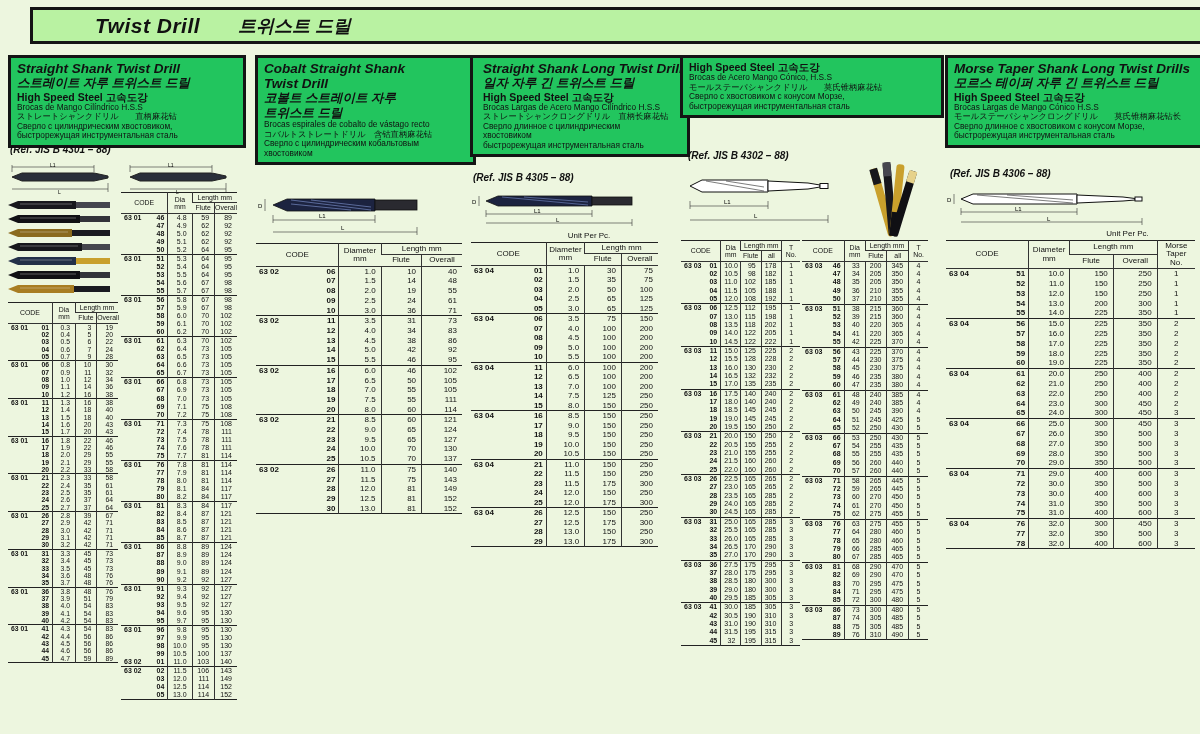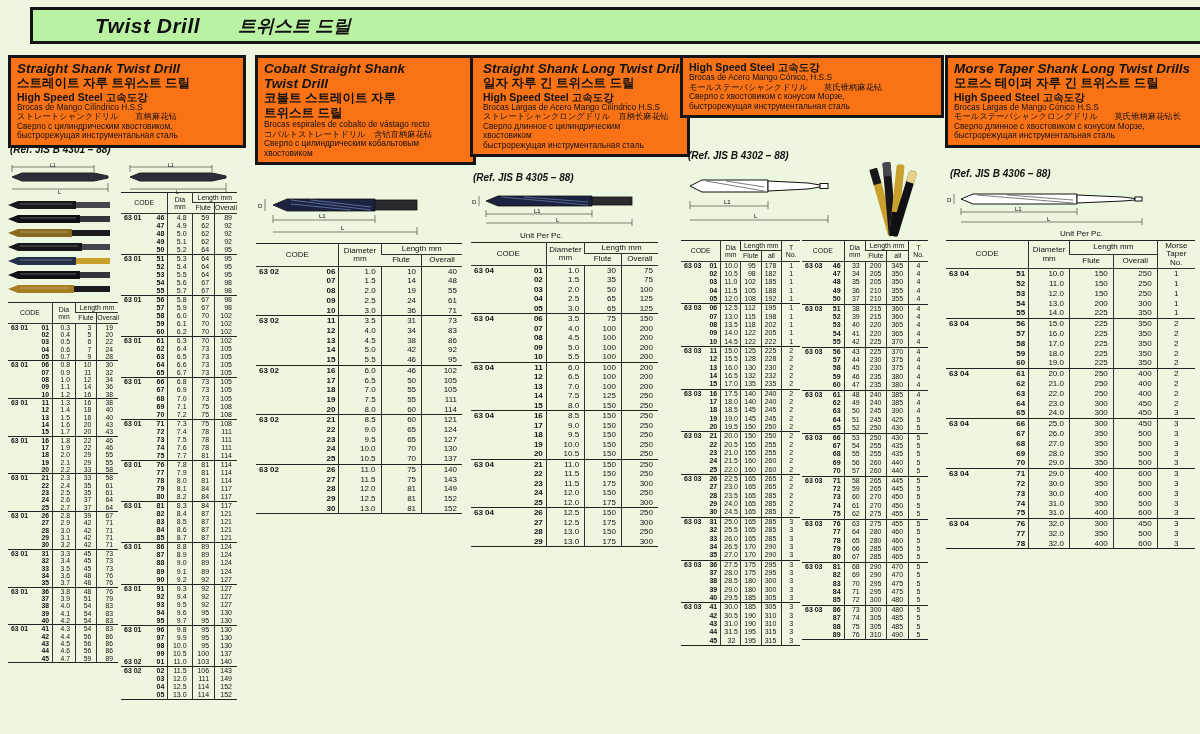--- a/index.html
+++ b/index.html
@@ -13,30 +13,30 @@
   
   .title-bar{
     background:#b9f2a2;border:3px solid #141414;height:31px;
     display:flex;align-items:center;padding-left:62px;gap:38px;
   }
   .title-en{font-style:italic;font-weight:bold;font-size:21px;letter-spacing:.5px;}
   .title-ko{font-weight:bold;font-size:18px;font-style:italic;}
 
   
   .hbox{
-    background:#f97316;border:3px solid #141414;padding:3px 6px 4px 6px;
+    background:#22c55e;border:3px solid #141414;padding:3px 6px 4px 6px;
   }
   .hl{white-space:nowrap;overflow:hidden;}
   .hl.t1{font-style:italic;font-weight:bold;font-size:13.5px;line-height:15px;}
-  .hl.t2{font-weight:bold;font-size:12.5px;line-height:14.5px;}
+  .hl.t2{font-weight:bold;font-size:12.5px;line-height:14.5px;font-style:italic;}
   .hl.t3{font-weight:bold;font-size:10.5px;line-height:12px;}
   .hl.s{font-size:8.3px;line-height:9.6px;}
 
   .ref{font-style:italic;font-weight:bold;font-size:10px;}
-  .unit{font-size:8px;text-align:left;}
+  .unit{font-size:8px;text-align:center;}
 
   
   .tbl{border-collapse:collapse;width:100%;table-layout:fixed;
        border-top:1.5px solid #222;border-bottom:1.5px solid #222;background:transparent;}
   .tbl th{font-weight:normal;white-space:pre-line;text-align:center;
           border-bottom:1px solid #333;padding:1px 0;line-height:1.05;}
   .tbl th+th, .tbl td+td{border-left:1px solid #333;}
   .tbl td{padding:0 3px;white-space:nowrap;overflow:hidden;}
   .tbl td.code{font-weight:bold;text-align:right;}
   .tbl .pfx{float:left;}

